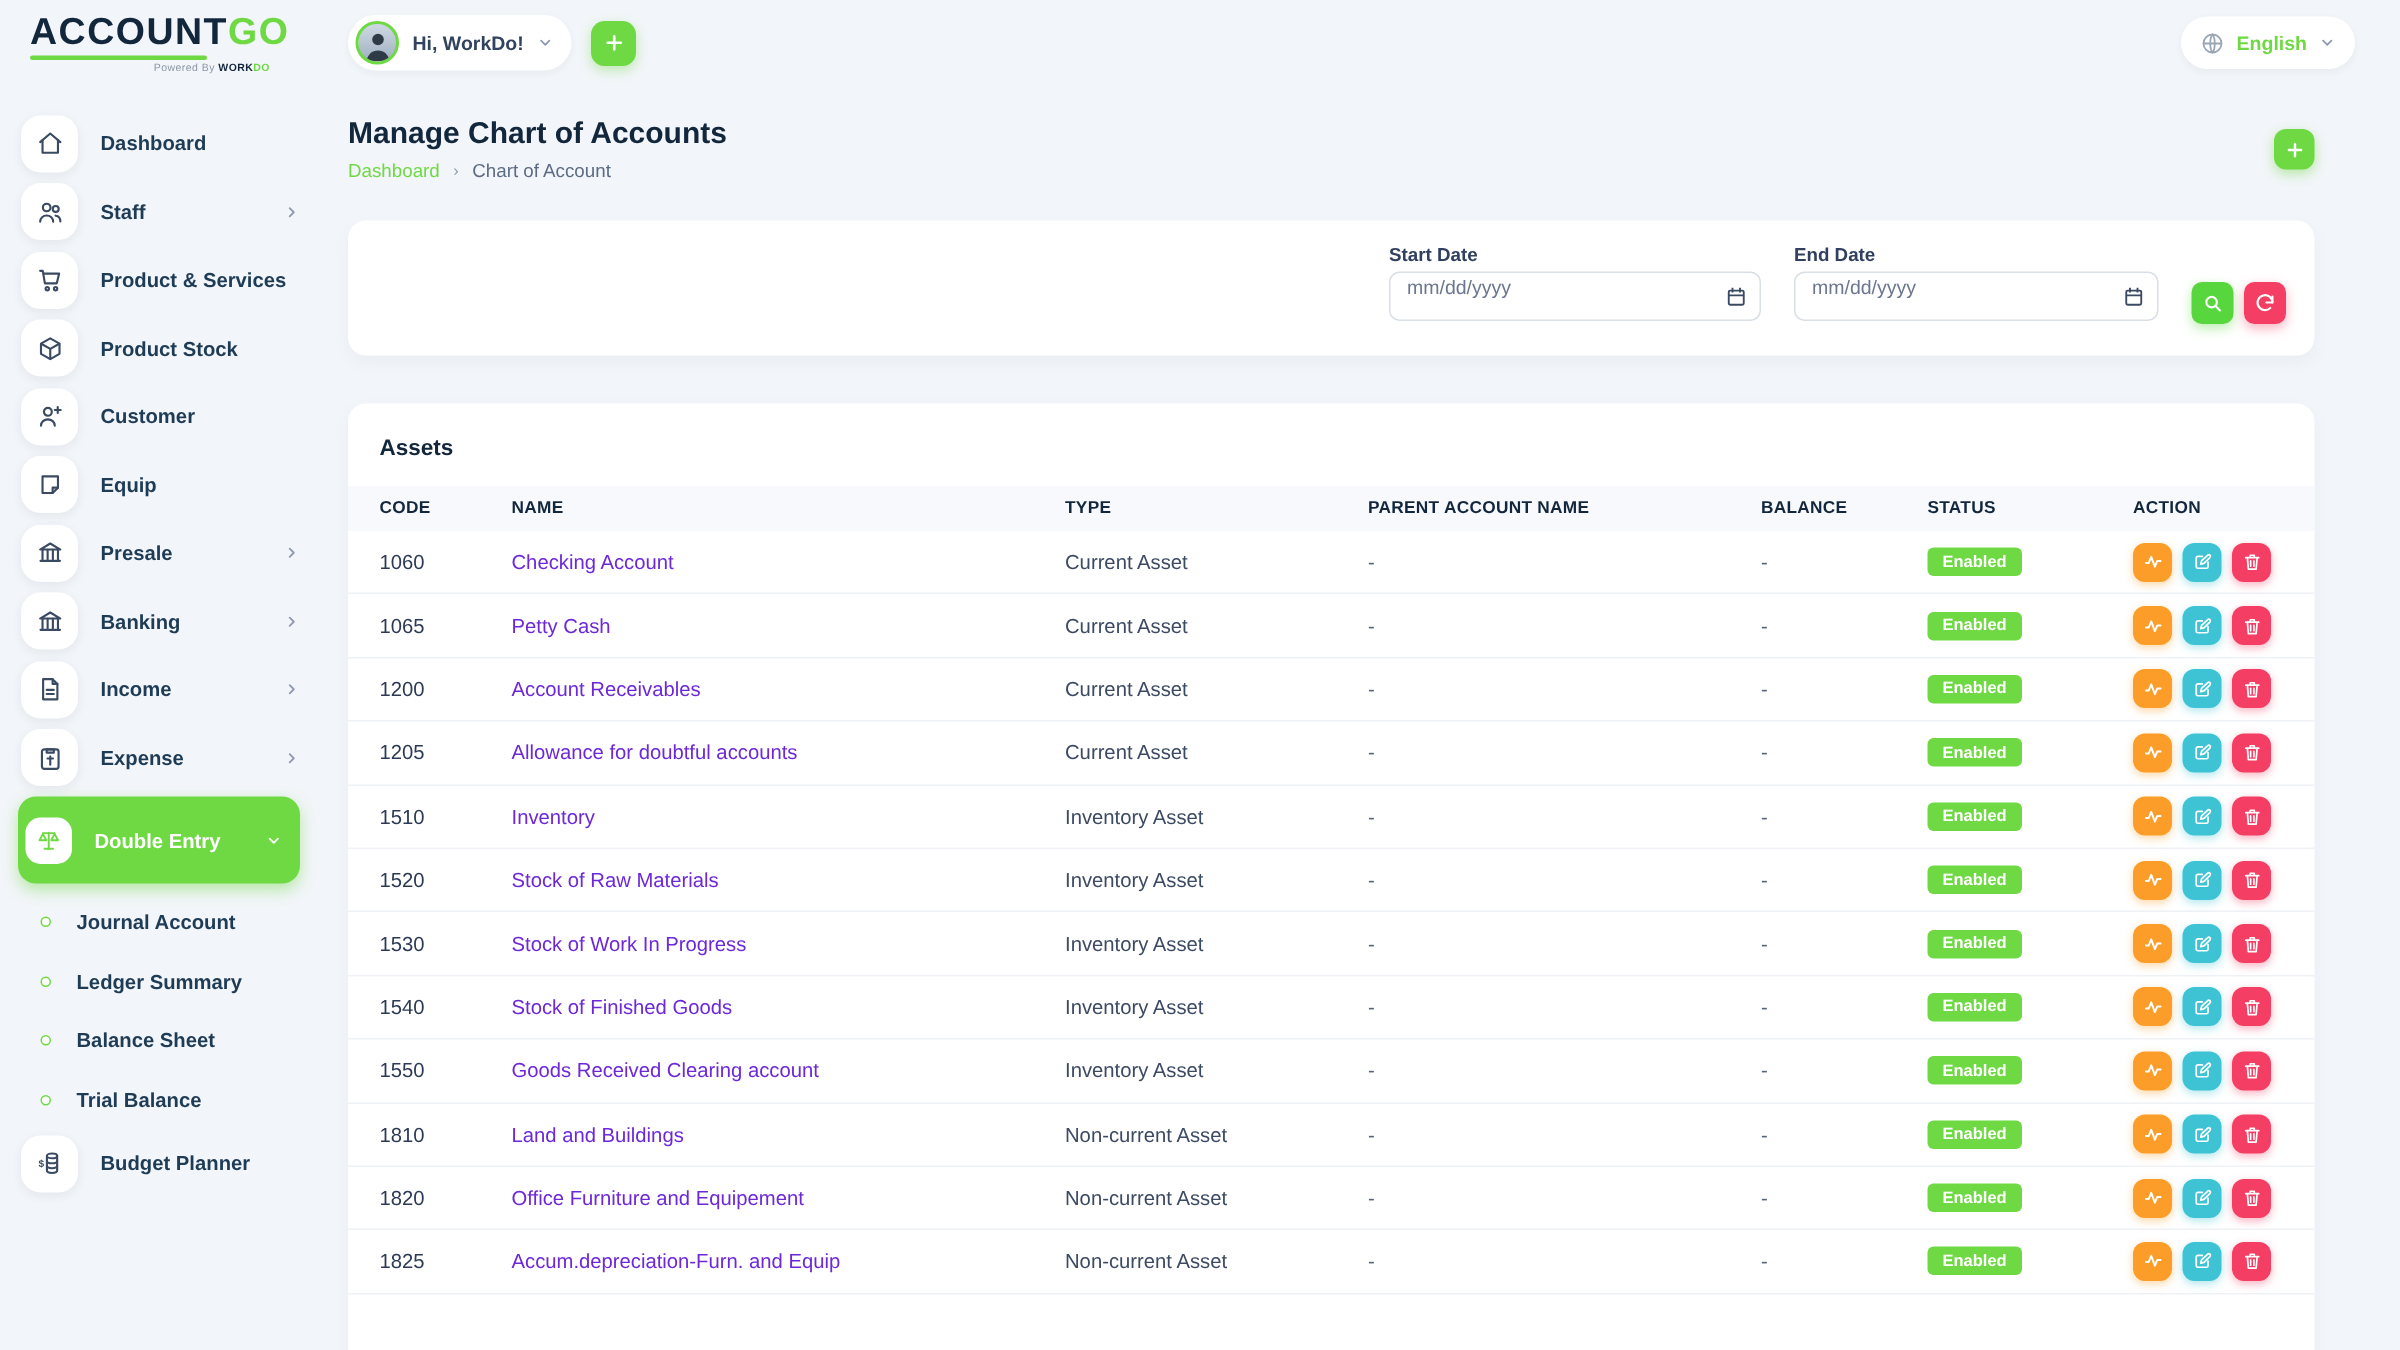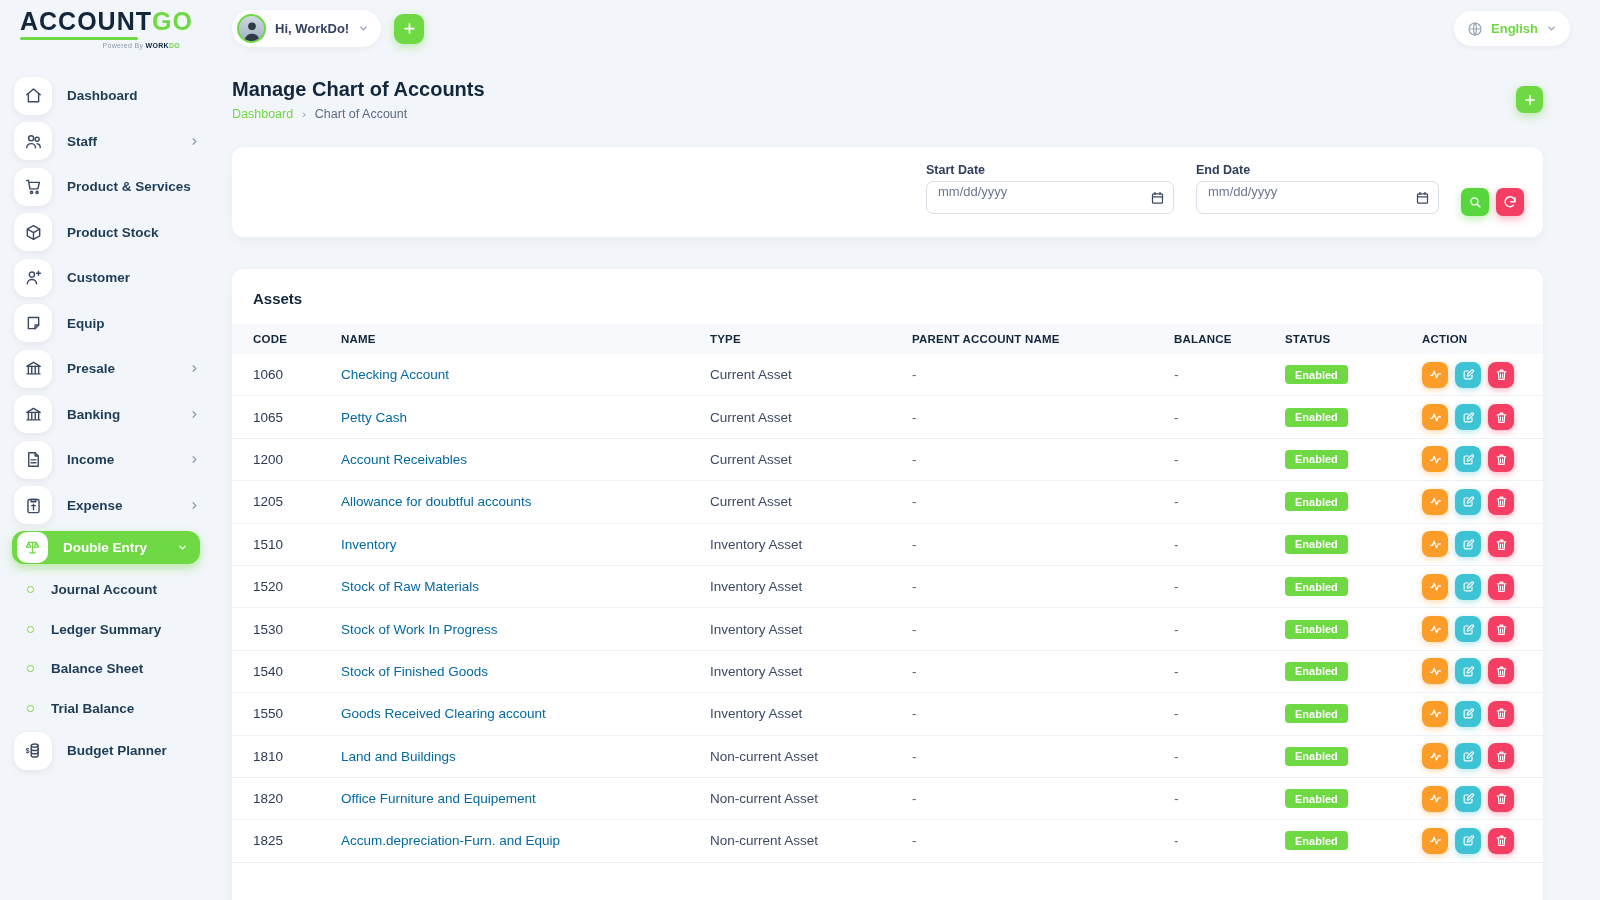--- a/index.html
+++ b/index.html
@@ -32,21 +32,21 @@
   .lang-pill .globe svg { width:100%; height:100%; }
   .lang-pill .lang-label { font-size:13px; font-weight:600; color:#6fd943; }
   
   .sidebar { position:absolute; left:0; top:57px; bottom:0; width:212px; padding:16px 12px 0 14px; overflow:hidden; }
   .side-item { display:flex; align-items:center; gap:15px; height:45.5px; cursor:pointer; color:#1f3c56; }
   .side-ic { width:38px; height:38px; background:#fff; border-radius:13px; box-shadow:0 2px 7px rgba(30,50,80,.07); display:flex; align-items:center; justify-content:center; color:#3b4a63; flex:0 0 38px; }
   .side-ic svg { width:19px; height:19px; }
   .side-label { font-size:13.5px; font-weight:600; }
   .side-chev { margin-left:auto; width:11px; height:11px; color:#8e9ab0; display:inline-flex; }
   .side-chev svg { width:100%; height:100%; }
-  .side-item.active { background:#6fd943; border-radius:12px; height:33px; margin:3px 0 6px -2px; padding:0 12px 0 5px; color:#fff; box-shadow:0 4px 10px rgba(111,217,67,.45); }
+  .side-item.active { background:#6fd943; border-radius:12px; height:58px; margin:3px 0 6px -2px; padding:0 12px 0 5px; color:#fff; box-shadow:0 4px 10px rgba(111,217,67,.45); }
   .side-item.active .side-ic { box-shadow:none; color:#6fd943; width:31px; height:31px; border-radius:10px; flex:0 0 31px; }
   .side-item.active .side-ic svg { width:17px; height:17px; }
   .side-item.active .side-chev { color:#fff; }
   .side-sub { display:flex; align-items:center; gap:17px; height:39.5px; padding-left:13px; cursor:pointer; }
   .side-sub .bullet { width:7px; height:7px; border:1.5px solid #6fd943; border-radius:50%; background:#fff; flex:0 0 7px; }
   .side-sub .sub-label { font-size:13.5px; font-weight:600; color:#1f3c56; }
   .side-sub.active .sub-label { color:#6fd943; font-weight:700; }
   
   .main { position:absolute; left:232px; right:57px; top:57px; bottom:0; }
   .page-head { display:flex; align-items:flex-start; margin-top:21px; }
@@ -71,21 +71,21 @@
   .sq-btn { width:28px; height:28px; border-radius:7px; display:flex; align-items:center; justify-content:center; color:#fff; cursor:pointer; border:none; }
   .sq-btn svg { width:14px; height:14px; }
   .btn-search { background:#58d63d; box-shadow:0 3px 8px rgba(88,214,61,.4); }
   .btn-reset { background:#f53e63; box-shadow:0 3px 8px rgba(245,62,99,.4); }
   .table-card { margin-top:32px; border-radius:12px 12px 0 0; height:640px; overflow:hidden; }
   .section-title { font-size:15px; font-weight:700; color:#12263c; padding:21px 20px 17px 21px; }
   .tgrid { display:grid; grid-template-columns:88px 369px 202px 262px 111px 137px 1fr; align-items:center; padding-left:21px; }
   .thead { background:#f7f9fc; height:30px; font-size:11.5px; font-weight:700; color:#12263c; letter-spacing:.2px; }
   .trow { height:42.4px; border-bottom:1px solid #eef1f6; font-size:13.5px; }
   .cell-code { color:#2c3a55; }
-  .cell-name { color:#0369a1; cursor:pointer; }
+  .cell-name { color:#6d28d9; cursor:pointer; }
   .cell-type { color:#3c4a63; }
   .cell-dash { color:#54627c; }
   .badge { display:inline-block; background:#6fd943; color:#fff; font-size:11px; font-weight:600; padding:3.5px 10px; border-radius:4px; }
   .actions { display:flex; gap:7px; }
   .act-btn { width:26px; height:26px; border-radius:8px; display:flex; align-items:center; justify-content:center; color:#fff; cursor:pointer; }
   .act-btn svg { width:13px; height:13px; }
   .act-chart { background:#fb9d28; box-shadow:0 2px 6px rgba(251,157,40,.4); }
   .act-edit { background:#3ec3d4; box-shadow:0 2px 6px rgba(62,195,212,.4); }
   .act-delete { background:#f53e63; box-shadow:0 2px 6px rgba(245,62,99,.4); }
 </style>

